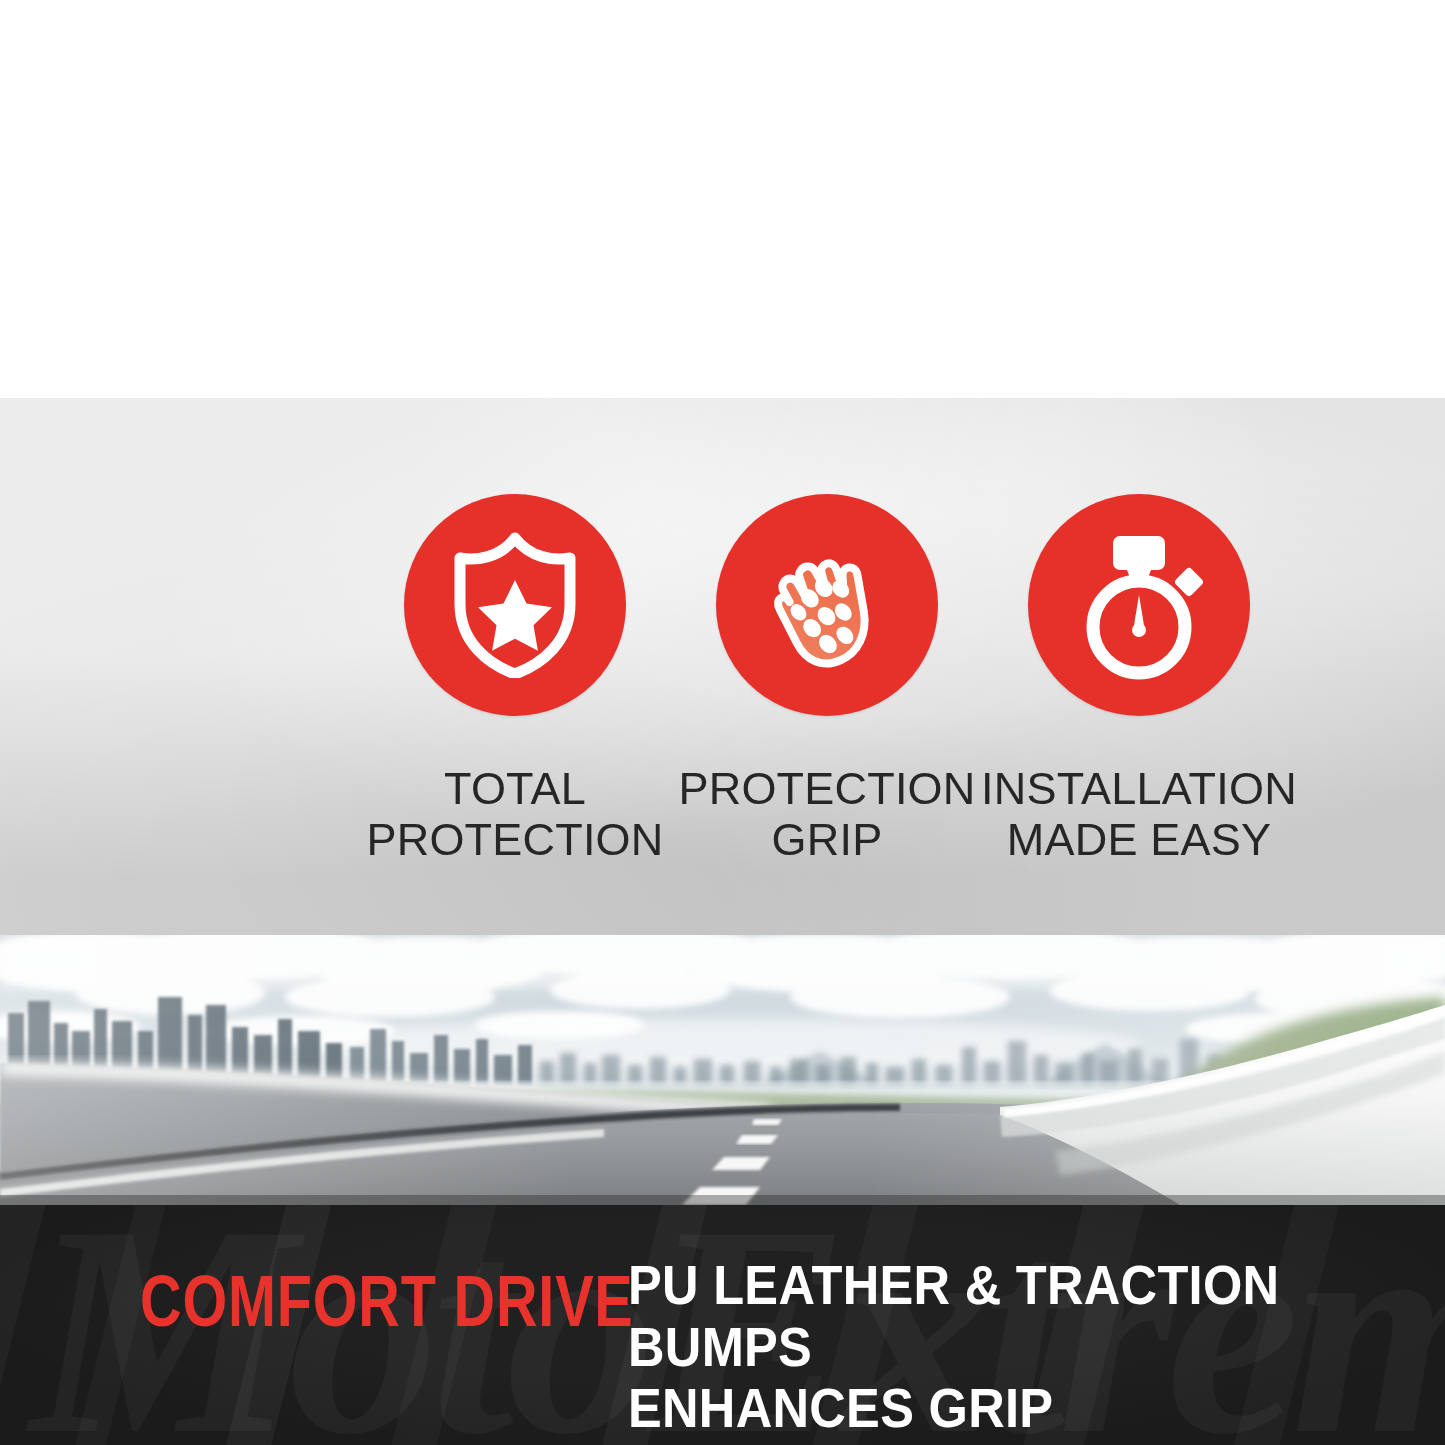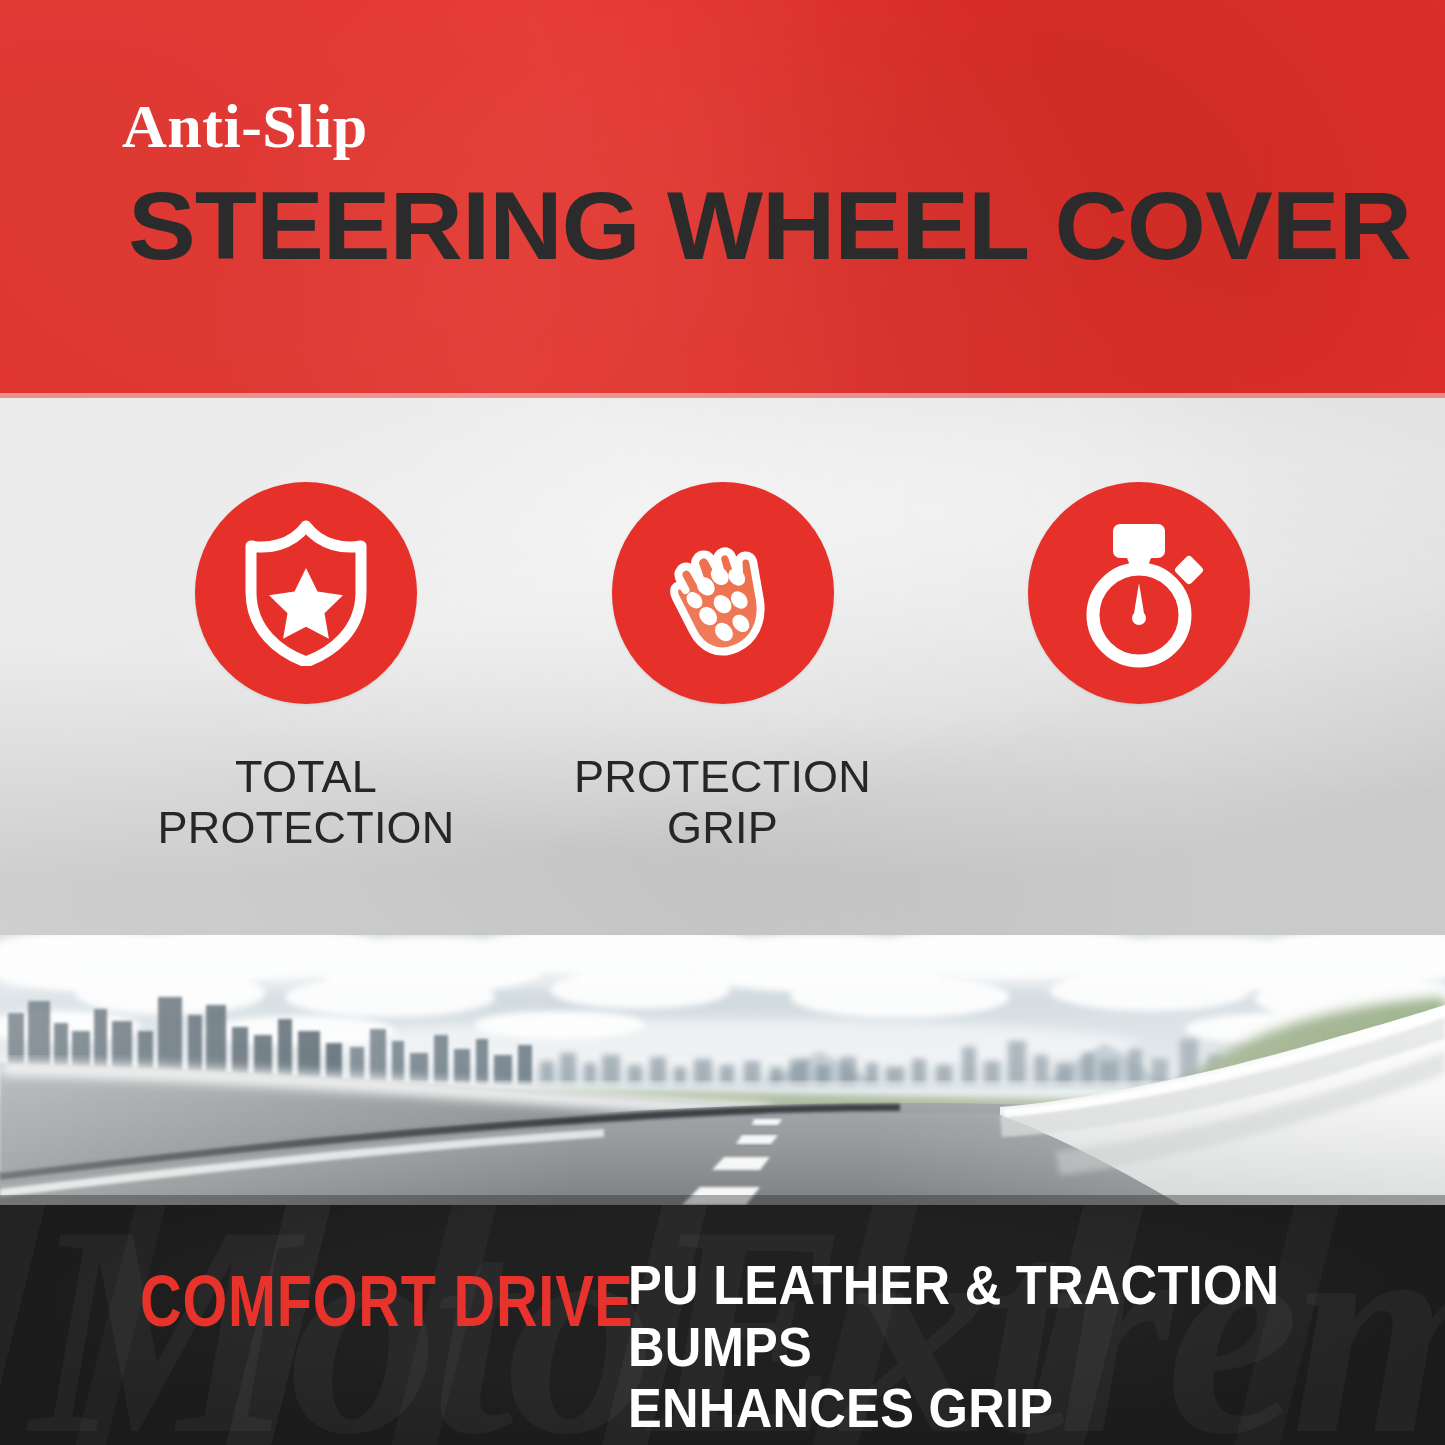--- a/index.html
+++ b/index.html
@@ -52,22 +52,22 @@
     background:
       radial-gradient(ellipse at 12% 18%, rgba(255,255,255,.55) 0 26%, rgba(0,0,0,0) 62%),
       radial-gradient(ellipse at 62% 40%, rgba(255,255,255,.38) 0 22%, rgba(0,0,0,0) 58%),
       radial-gradient(ellipse at 88% 80%, rgba(0,0,0,.05) 0 24%, rgba(0,0,0,0) 60%),
       radial-gradient(ellipse at 30% 92%, rgba(0,0,0,.045) 0 20%, rgba(0,0,0,0) 55%),
       radial-gradient(ellipse at 95% 12%, rgba(255,255,255,.35) 0 18%, rgba(0,0,0,0) 50%);
     pointer-events:none;
   }
   .feat-row{
     position:absolute;left:0;top:0;width:1445px;height:537px;
-    display:flex;justify-content:space-between;
-    padding:4px 150px;box-sizing:border-box;
+    display:flex;justify-content:flex-end;
+    padding:16px 150px;box-sizing:border-box;
   }
   .feat{
     width:312px;display:flex;flex-direction:column;align-items:center;
   }
   .circle{
     margin-top:80px;
     width:222px;height:222px;border-radius:50%;
     background:#E6302A;
     display:flex;align-items:center;justify-content:center;
     box-shadow:0 1px 3px rgba(0,0,0,.10);
@@ -135,24 +135,20 @@
     color:#FFFFFF;letter-spacing:.3px;
     transform:scaleX(.92);transform-origin:left top;
     white-space:pre-line;
   }
 </style>
 </head>
 <body>
 
 <div class="page">
 
-  <div class="header">
-    <div class="kicker">Anti-Slip</div>
-    <div class="headline">STEERING WHEEL COVER</div>
-  </div>
 
   <div class="features">
     <div class="feat-row">
 
       <div class="feat">
         <div class="circle">
           <svg width="130" height="146" viewBox="0 0 130 146" aria-hidden="true">
             <path d="M65 6 C50 26 26 29 10 26 L10 72 C10 110 38 132 65 142 C92 132 120 110 120 72 L120 26 C104 29 80 26 65 6 Z" fill="none" stroke="#ffffff" stroke-width="11" stroke-linejoin="round"></path>
             <path d="M65 48 L76.5 71.5 L102 75.3 L83.5 93.3 L87.9 118.7 L65 106.7 L42.1 118.7 L46.5 93.3 L28 75.3 L53.5 71.5 Z" fill="#ffffff"></path>
           </svg>
@@ -194,20 +190,22 @@
         <div class="circle">
           <svg width="148" height="150" viewBox="0 0 148 150" aria-hidden="true">
             <rect x="48" y="6" width="52" height="34" rx="7" fill="#ffffff"></rect>
             <path d="M62 40 L86 40 L80 55 L68 55 Z" fill="#ffffff"></path>
             <rect x="113" y="41" width="22" height="22" rx="4" fill="#ffffff" transform="rotate(45 124 52)"></rect>
             <circle cx="74" cy="97" r="46" fill="none" stroke="#ffffff" stroke-width="13"></circle>
             <path d="M74 65 L78.5 92 Q80 100 74 101 Q68 100 69.5 92 Z" fill="#ffffff"></path>
             <circle cx="74" cy="100" r="7" fill="#ffffff"></circle>
           </svg>
         </div>
+        <div class="feat-label">INSTALLATION
+MADE EASY</div>
       </div>
 
     </div>
   </div>
 
   <div class="photo">
     <svg width="1445" height="270" viewBox="0 0 1445 270" aria-hidden="true">
       <defs>
         <linearGradient id="sky" x1="0" y1="0" x2="0" y2="1">
           <stop offset="0" stop-color="#C4CFD6"></stop>

